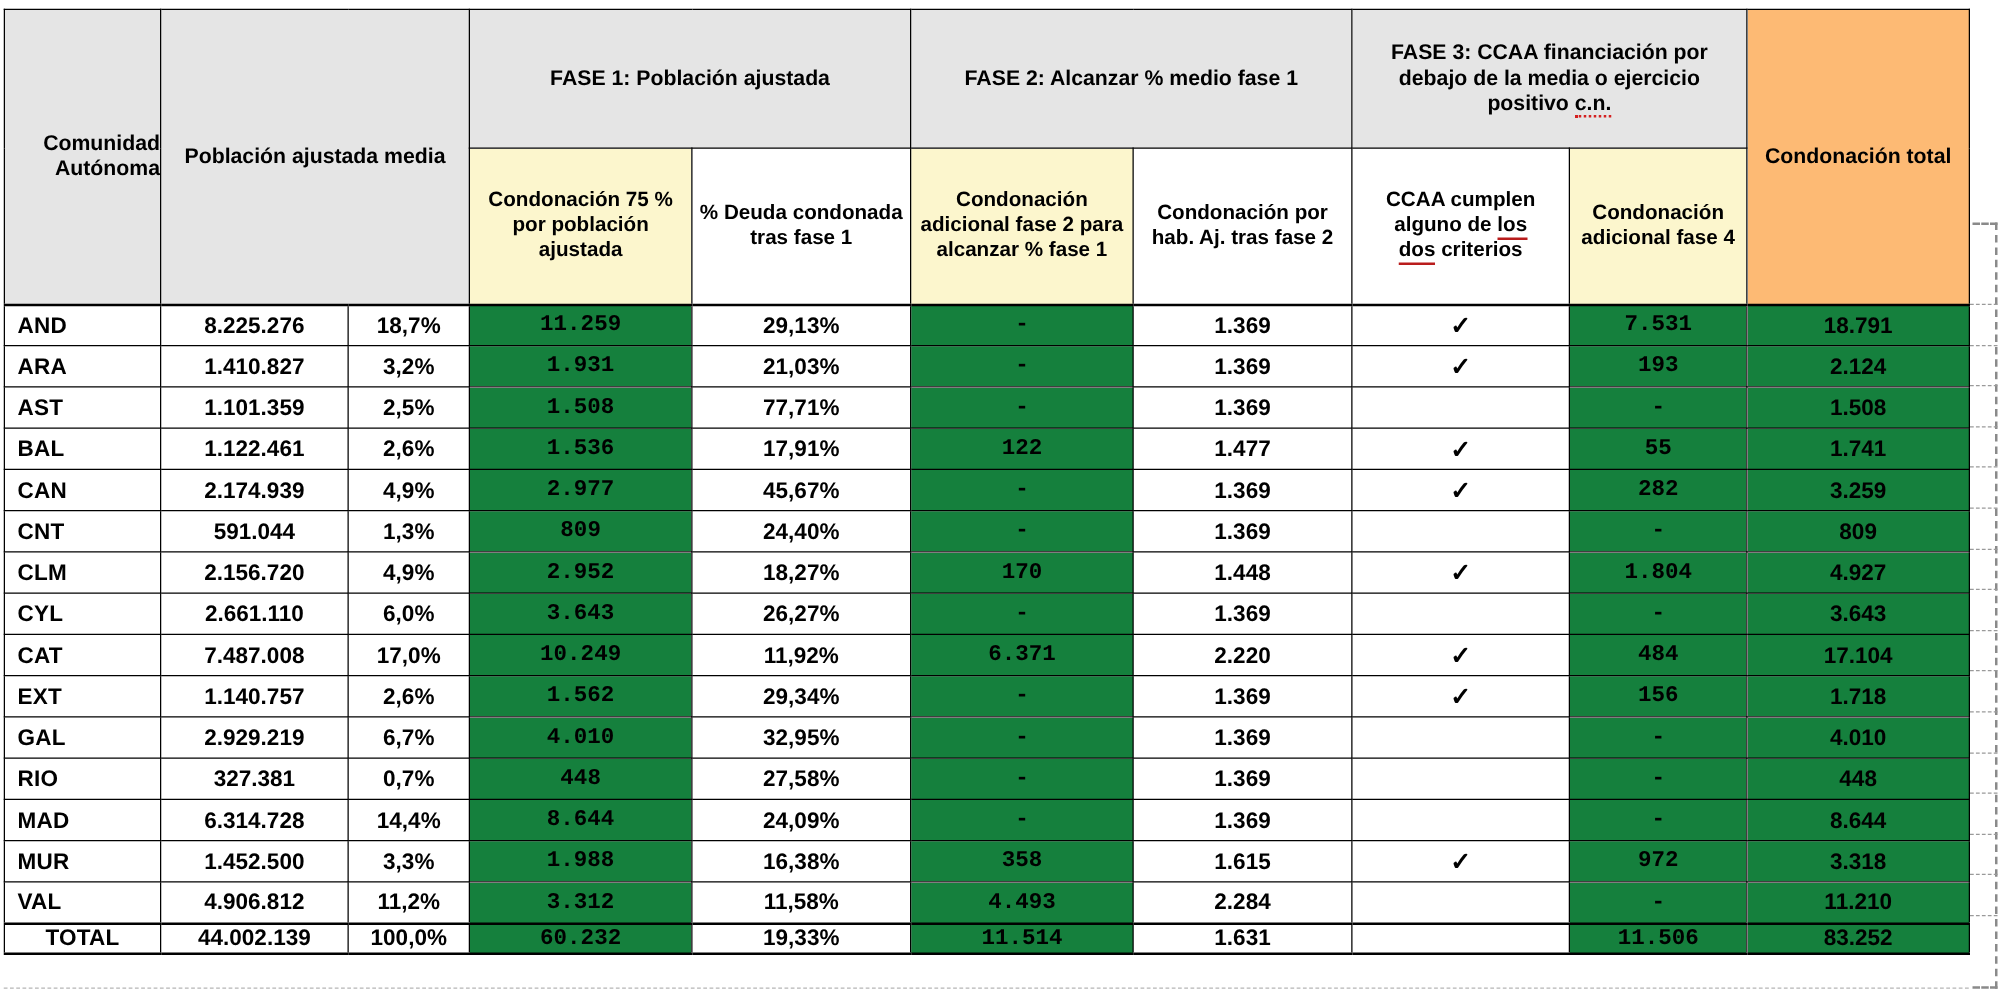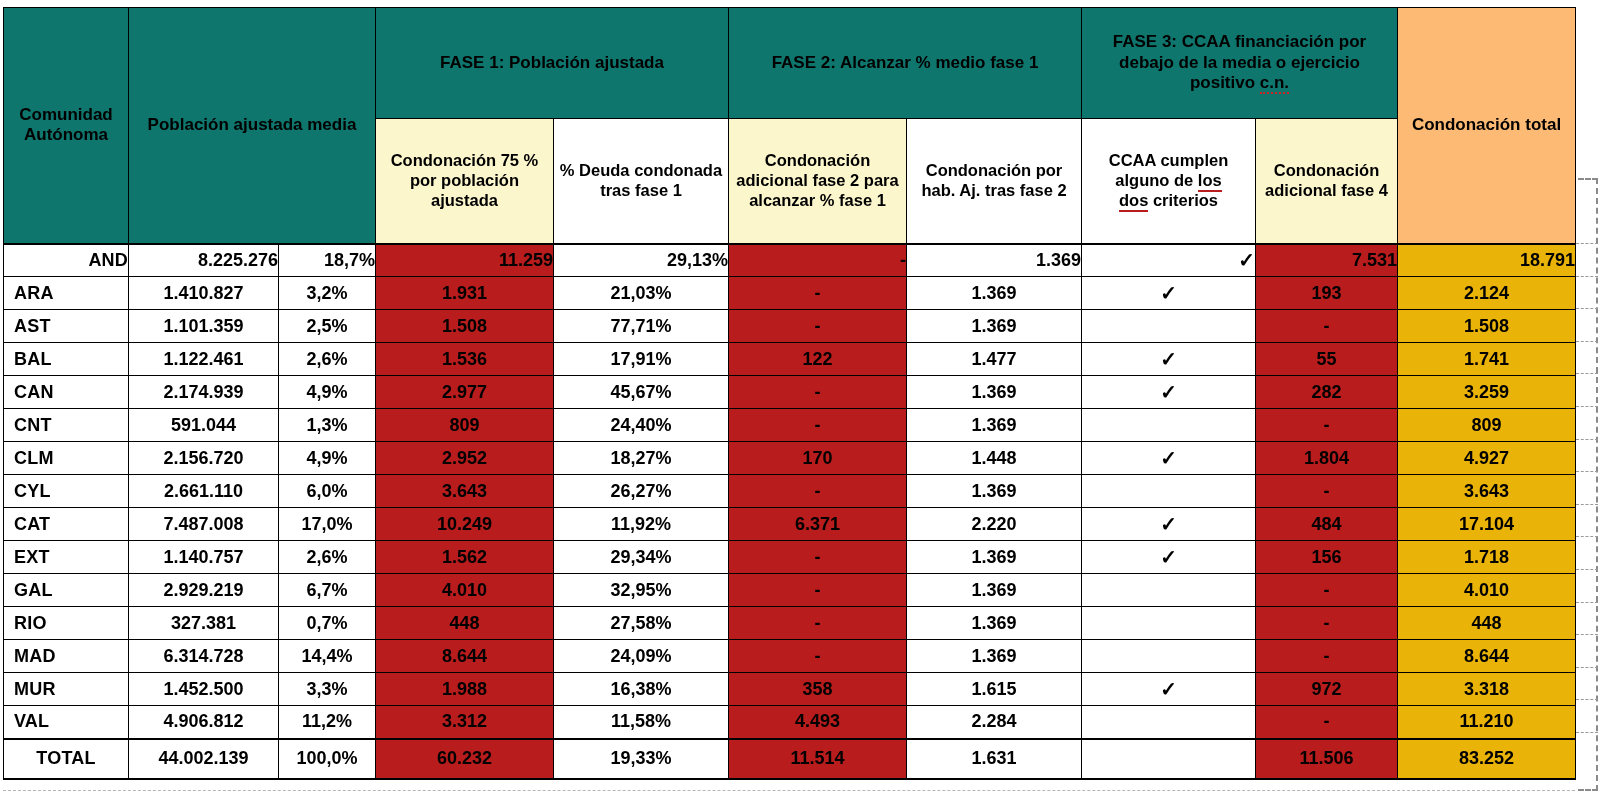--- a/index.html
+++ b/index.html
@@ -43,21 +43,21 @@
     box-sizing: border-box;
     overflow: hidden;
   }
 
   
   th.h {
     font-size: 17px;
     line-height: 1.22;
     text-align: center;
     padding: 2px 6px;
-    background: #0f766e;
+    background: #e5e5e5;
     border: 2px solid #000000;
   }
   th.h-sub {
     font-size: 16.5px;
     line-height: 1.2;
     text-align: center;
     padding: 2px 5px;
     background: #ffffff;
     border: 2px solid #000000;
   }
@@ -74,28 +74,28 @@
     border-bottom: 1px dashed #9a9a9a;
     border-left: 2px solid #000000;
     border-right: 2px solid #000000;
     white-space: nowrap;
   }
   td.c.code {
     text-align: left;
     padding-left: 10px;
     letter-spacing: 0.2px;
   }
-  td.c.yellow { background: #b91c1c; }
-  td.c.grey   { background: #eab308; }
-  td.c.firstrow { border-top: 2px solid #000000; text-align: right; }
+  td.c.yellow { background: #15803d; font-family: Liberation Mono, monospace; }
+  td.c.grey   { background: #15803d; }
+  td.c.firstrow { border-top: 2px solid #000000; }
 
   tr.total td.c {
     border-top: 2px solid #000000;
     border-bottom: 2px solid #000000;
-    height: 40px;
+    height: 24px;
   }
   tr.total td.c.code {
     text-align: center;
     padding-left: 0;
   }
 
   td.check {
     font-size: 20px;
     font-weight: normal;
   }
@@ -154,21 +154,21 @@
       <col style="width:175px">
       <col style="width:178px">
       <col style="width:175px">
       <col style="width:174px">
       <col style="width:142px">
       <col style="width:178px">
     </colgroup>
 
     <thead>
       <tr>
-        <th class="h" rowspan="2" colspan="1" style="height:236px;">Comunidad Autónoma</th>
+        <th class="h" rowspan="2" colspan="1" style="height:236px;text-align:right;">Comunidad Autónoma</th>
         <th class="h" rowspan="2" colspan="2">Población ajustada media</th>
         <th class="h" colspan="2" style="height:98px;">FASE 1: Población ajustada</th>
         <th class="h" colspan="2">FASE 2: Alcanzar % medio fase 1</th>
         <th class="h" colspan="2">
           <span>FASE 3: CCAA financiación por</span><br>
           <span>debajo de la media o ejercicio</span><br>
           <span>positivo </span><span class="sq-red">c.n.</span>
         </th>
         <th class="h grey" rowspan="2">Condonación total</th>
       </tr>

